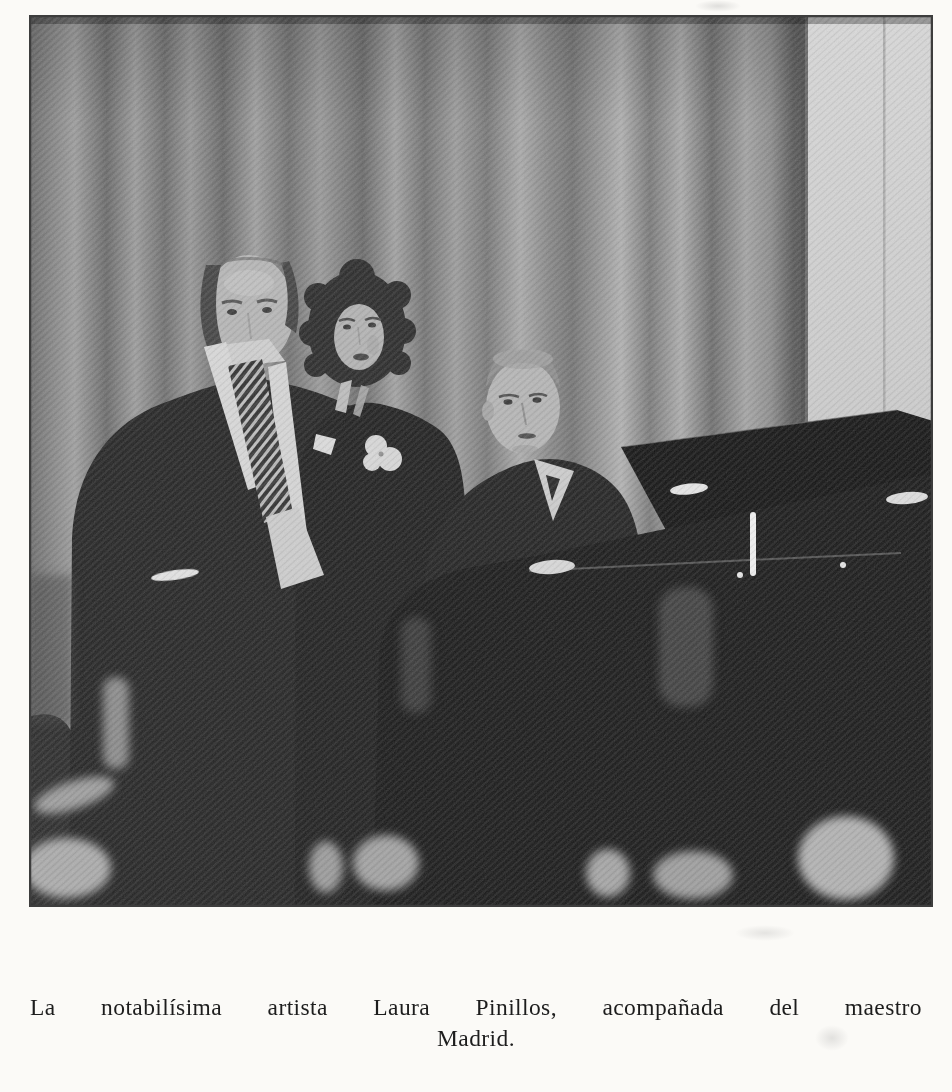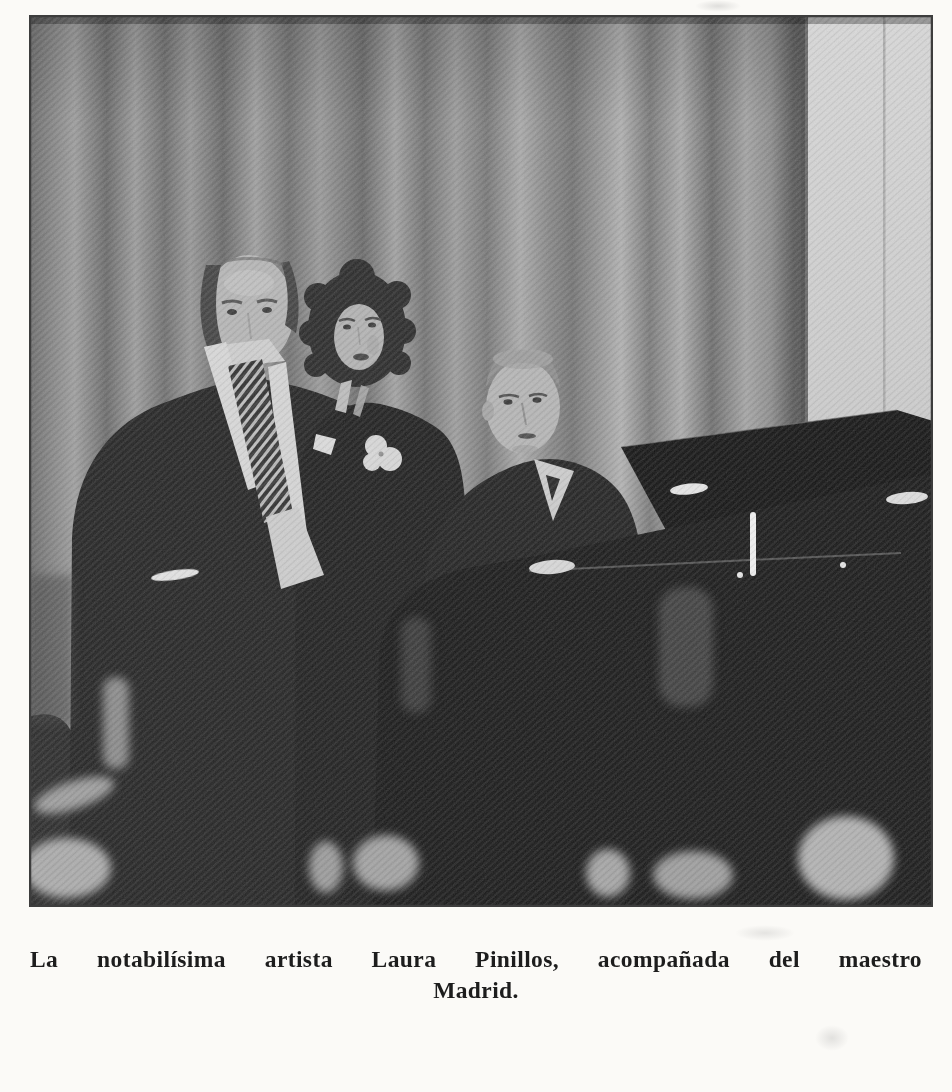--- a/index.html
+++ b/index.html
@@ -10,22 +10,22 @@
     overflow: hidden;
     font-family: "Liberation Serif", serif;
   }
   .sheet { position: absolute; inset: 0; }
   .photo-frame {
     position: absolute; left: 29px; top: 15px;
     width: 904px; height: 892px;
   }
   .photo-frame svg { display: block; }
   .caption {
-    position: absolute; left: 30px; top: 944px; width: 892px;
-    font-size: 23.5px; font-weight: bold; color: #1d1d1d;
+    position: absolute; left: 30px; top: 992px; width: 892px;
+    font-size: 23.5px; font-weight: normal; color: #1d1d1d;
     line-height: 31px; letter-spacing: 0.4px; word-spacing: 3px;
   }
   .cap-line { width: 100%; }
   .cap-just { text-align: justify; text-align-last: justify; }
   .cap-center { text-align: right; text-align-last: center; }
   .page-number {
     position: absolute; left: 23px; top: 1100px;
     font-size: 36px; font-weight: 400; color: #8b5cf6;
     line-height: 1; letter-spacing: 1px;
   }

